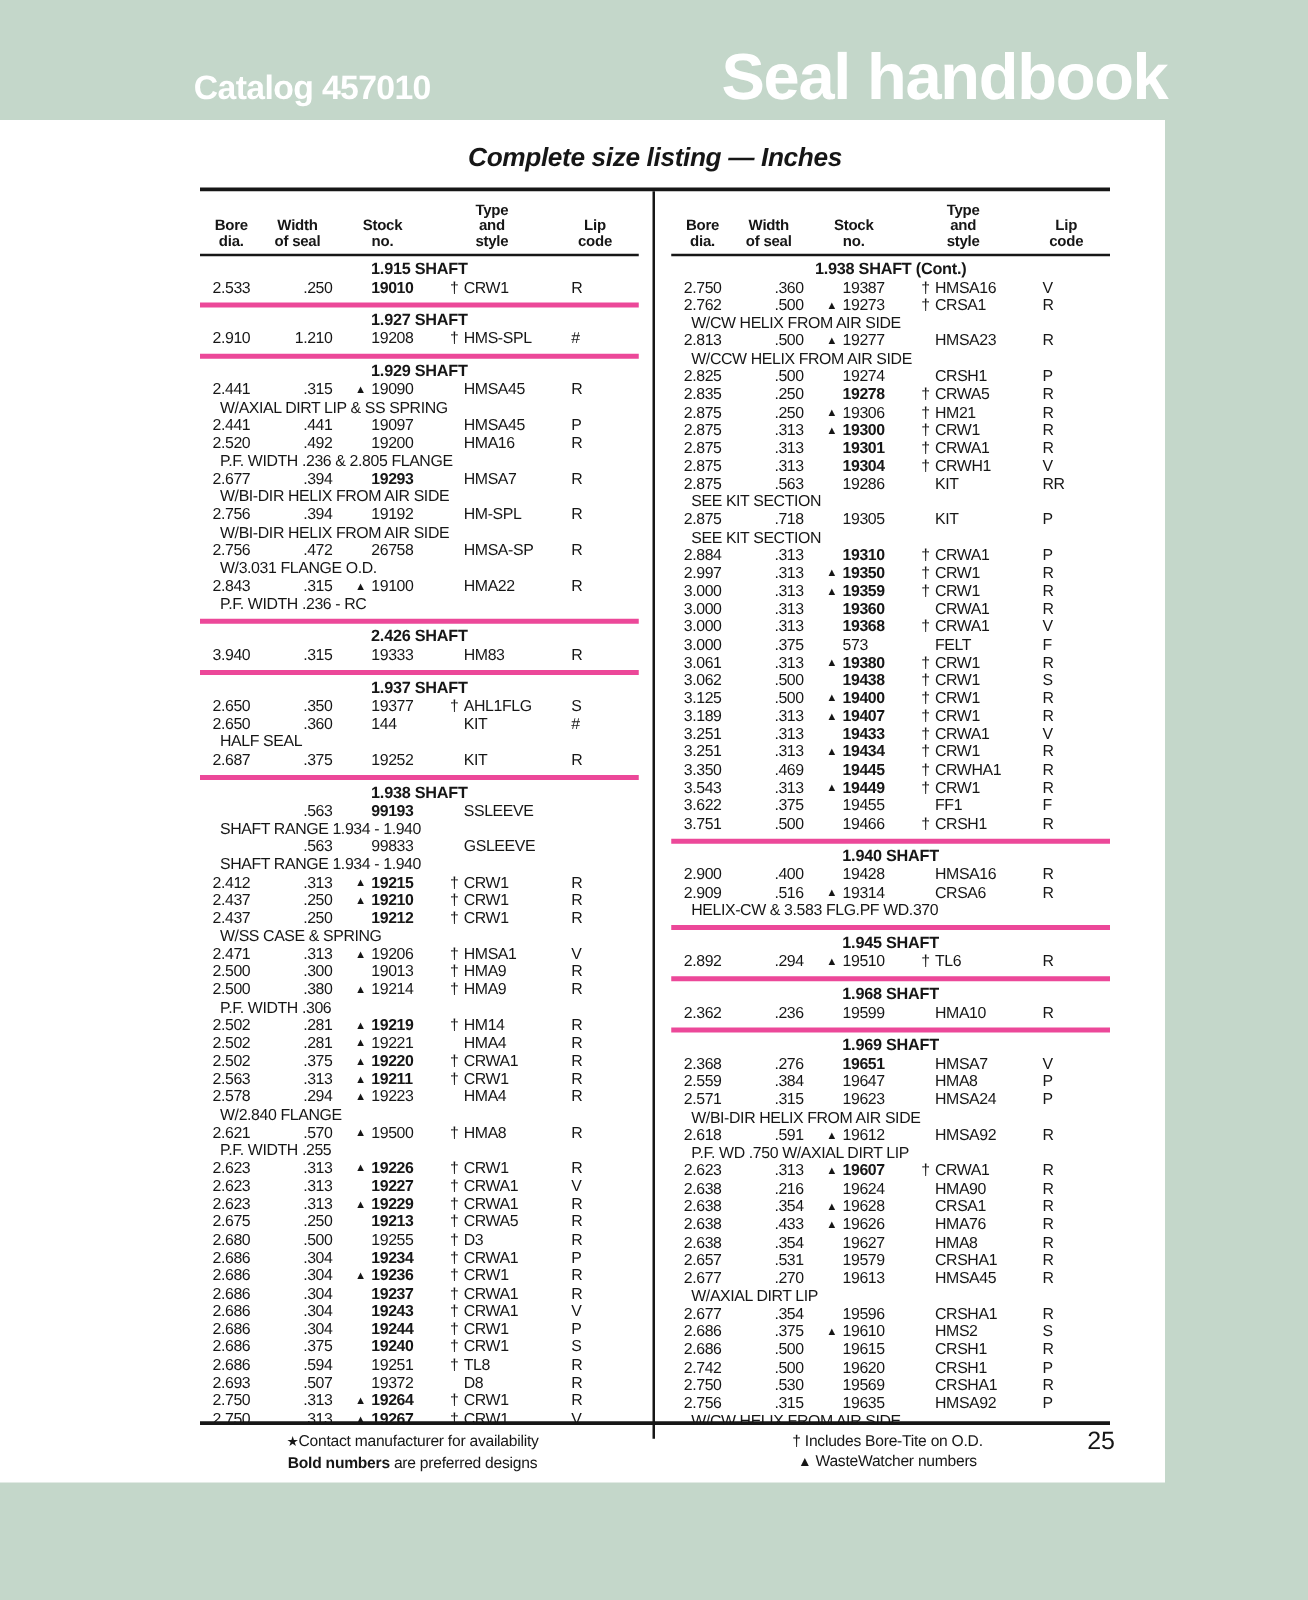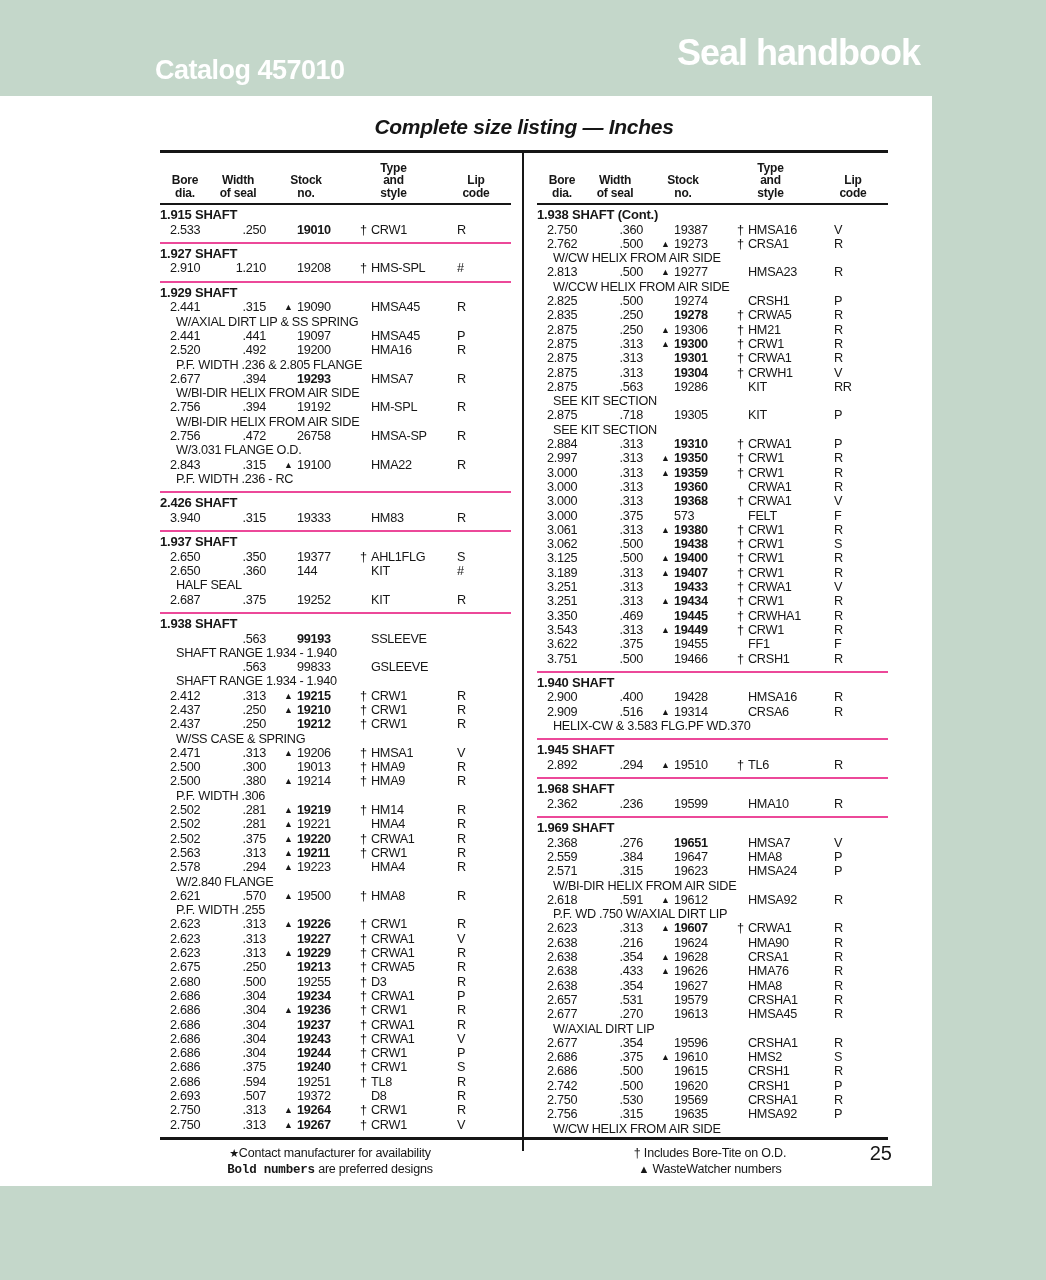--- a/index.html
+++ b/index.html
@@ -1,52 +1,52 @@
 <!DOCTYPE html>
 <html><head>
 <meta charset="utf-8">
 <style>
   html,body{margin:0;padding:0;background:#9aab9e;}
   .page{position:relative;width:1046px;height:1280px;background:#c4d7ca;overflow:hidden;
         font-family:"Liberation Sans",sans-serif;color:#161616;}
   .panel{position:absolute;left:0;top:96px;width:932px;height:1090px;background:#ffffff;}
   .hdr-catalog{position:absolute;left:155px;top:55px;font-size:27px;font-weight:700;color:#fff;letter-spacing:-0.5px;}
-  .hdr-handbook{position:absolute;right:126px;top:32px;font-size:36px;font-weight:700;color:#fff;letter-spacing:-1px;}
+  .hdr-handbook{position:absolute;right:112px;top:32px;font-size:52px;font-weight:700;color:#fff;letter-spacing:-1px;}
   .page-title{position:absolute;left:160px;top:115px;width:728px;text-align:center;
               font-size:21px;font-weight:700;font-style:italic;letter-spacing:-0.3px;}
   .table{position:absolute;left:160px;top:150px;width:728px;height:990px;border-top:3px solid #161616;
          display:flex;box-sizing:border-box;}
   .table::after{content:"";position:absolute;left:0;bottom:0;width:100%;height:3px;background:#161616;}
   .divider{position:absolute;left:362px;top:0;height:998px;width:2px;background:#161616;}
   .half{box-sizing:border-box;overflow:hidden;}
   .half-l{width:363px;padding-right:12px;}
   .half-r{width:365px;padding-left:14px;}
   .half-head{display:grid;grid-template-columns:50px 56px 80px 95px 1fr;align-items:end;height:46px;
              padding-bottom:4px;border-bottom:2px solid #161616;font-weight:700;font-size:12px;
              line-height:12.5px;text-align:center;white-space:pre-line;letter-spacing:-0.2px;}
   .section{padding:3px 0 5px;}
-  .section + .section{border-top:2px solid #ec4899;}
-  .sec-title{font-weight:700;font-size:13px;line-height:14.6px;letter-spacing:-0.2px;}
+  .section + .section{border-top:4px solid #ec4899;}
+  .sec-title{font-weight:700;font-size:13px;line-height:14.6px;letter-spacing:-0.2px;text-align:center;}
   .row{display:grid;grid-template-columns:50px 56px 80px 95px 1fr;font-size:12.7px;line-height:14.3px;letter-spacing:-0.3px;}
   .cb{padding-left:10px;}
   .cw{text-align:right;}
   .cs{padding-left:18px;white-space:nowrap;}
   .tri{display:inline-block;width:13px;font-size:9px;vertical-align:1px;}
   .num.bold{font-weight:700;}
   .cst{padding-left:14px;white-space:nowrap;}
   .dag{display:inline-block;width:11px;}
   .cl{padding-left:16px;}
   .note{font-size:12.7px;line-height:14.3px;letter-spacing:-0.3px;width:320px;margin-left:16px;}
   .foot-left{position:absolute;left:160px;top:1146px;width:340px;text-align:center;
              font-size:12.5px;line-height:15.5px;letter-spacing:-0.2px;}
   .foot-right{position:absolute;left:565px;top:1146px;width:290px;text-align:center;
               font-size:12.5px;line-height:15.5px;letter-spacing:-0.2px;}
   .foot-star{font-size:11px;}
   .page-num{position:absolute;left:852px;top:1142px;width:40px;text-align:right;font-size:20px;font-weight:400;}
-  b{font-weight:700;font-family:Liberation Mono, monospace;}
+  b{font-weight:700;}
 </style>
 </head>
 <body>
 
 <div class="page">
   <div class="hdr-catalog">Catalog 457010</div>
   <div class="hdr-handbook">Seal handbook</div>
   <div class="panel"></div>
   <div class="page-title">Complete size listing — Inches</div>
 

